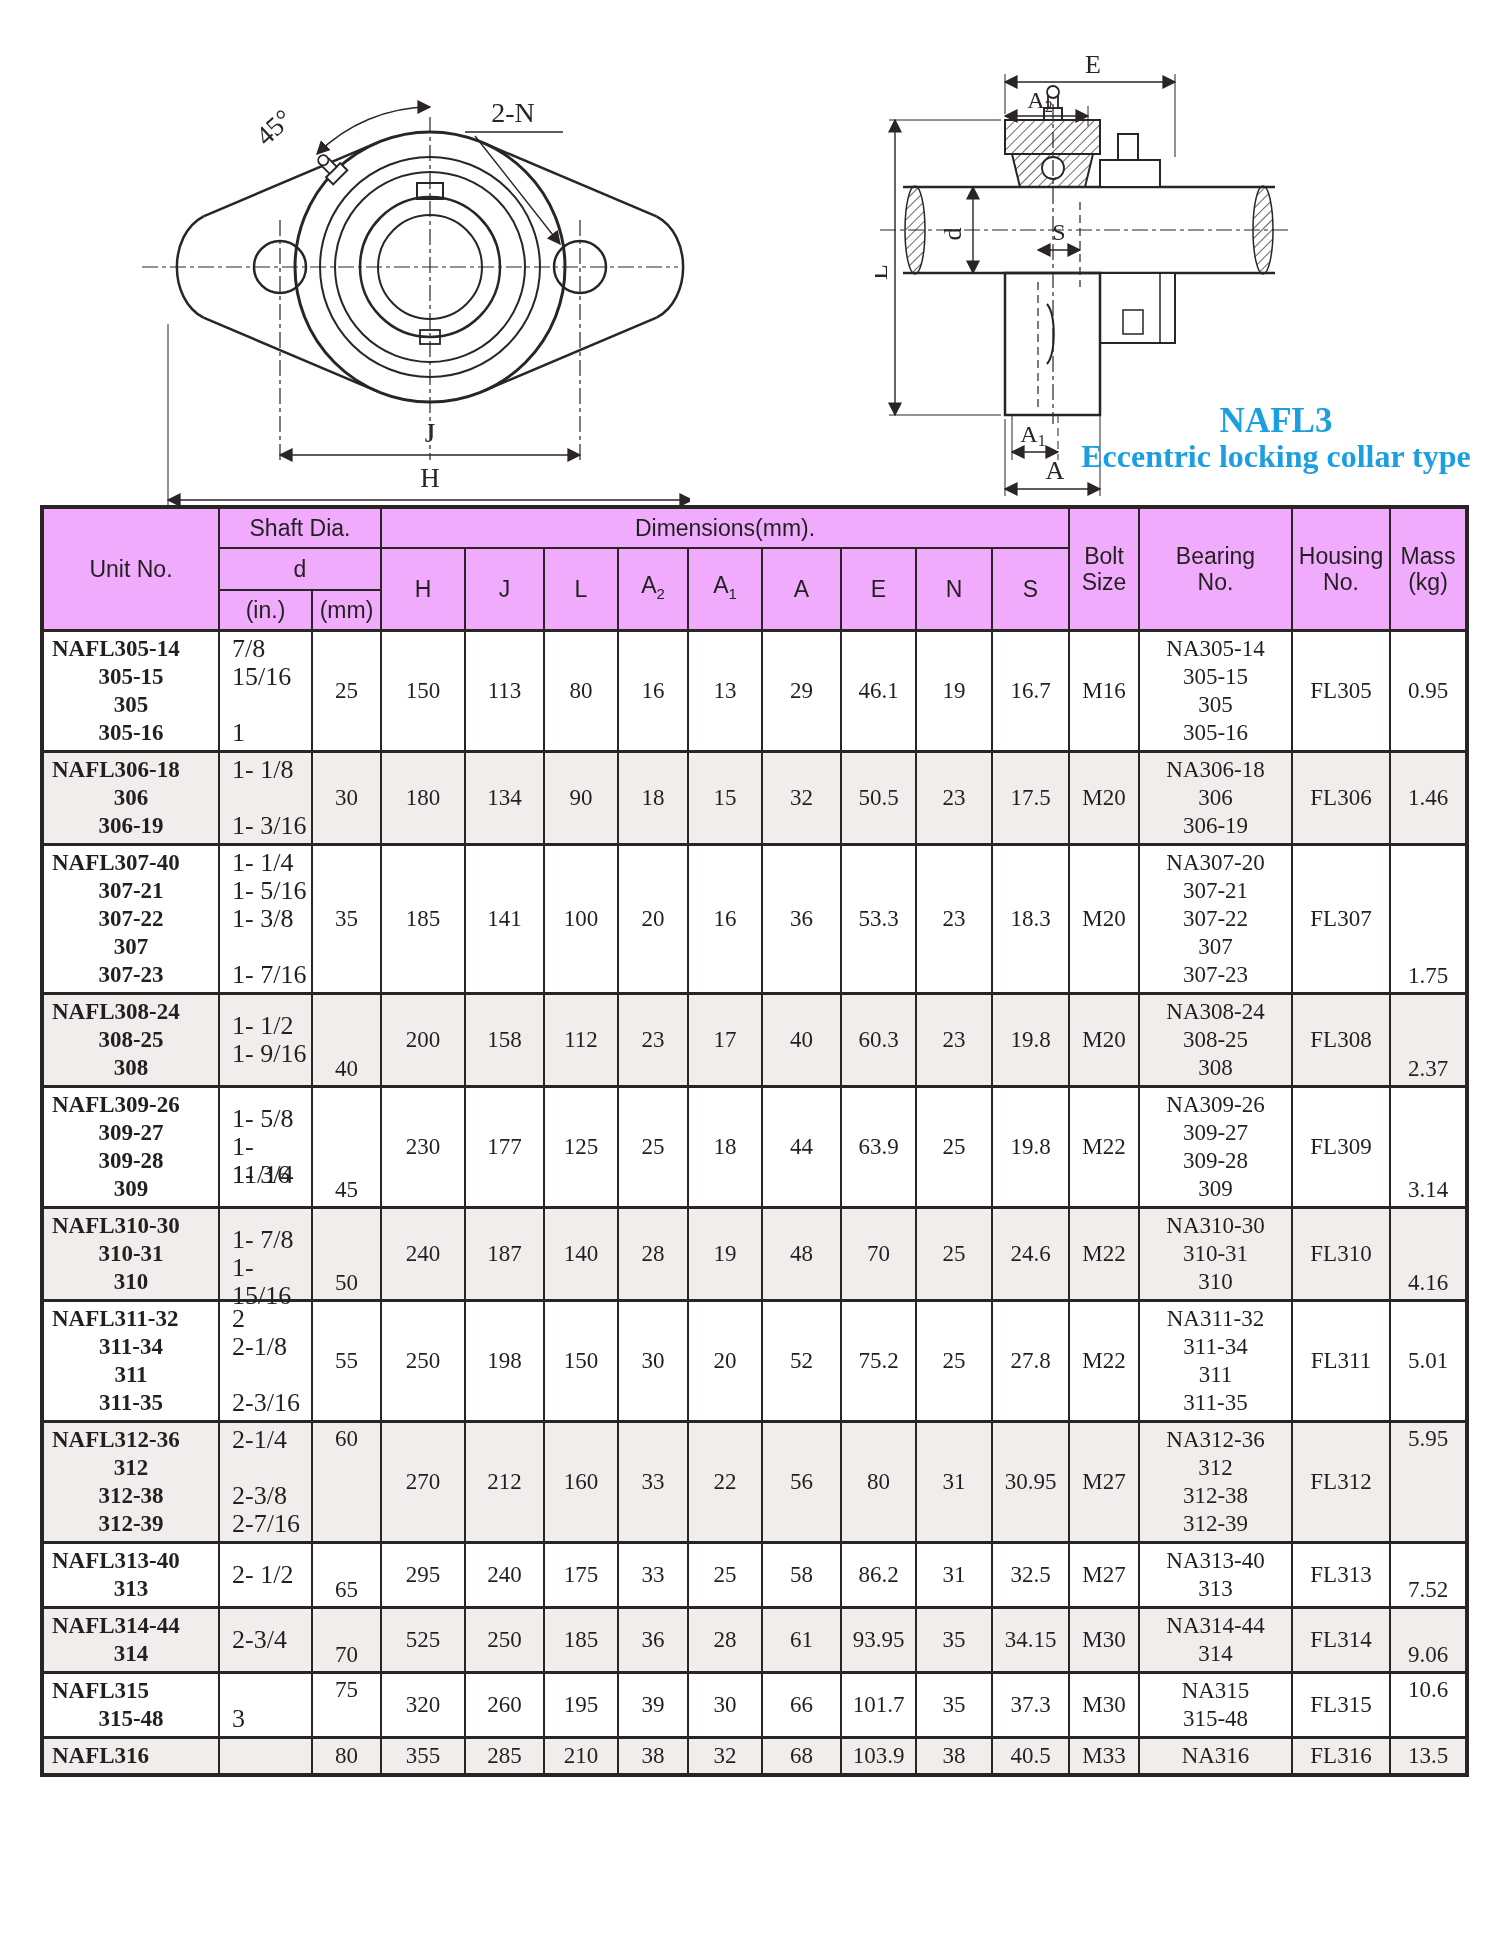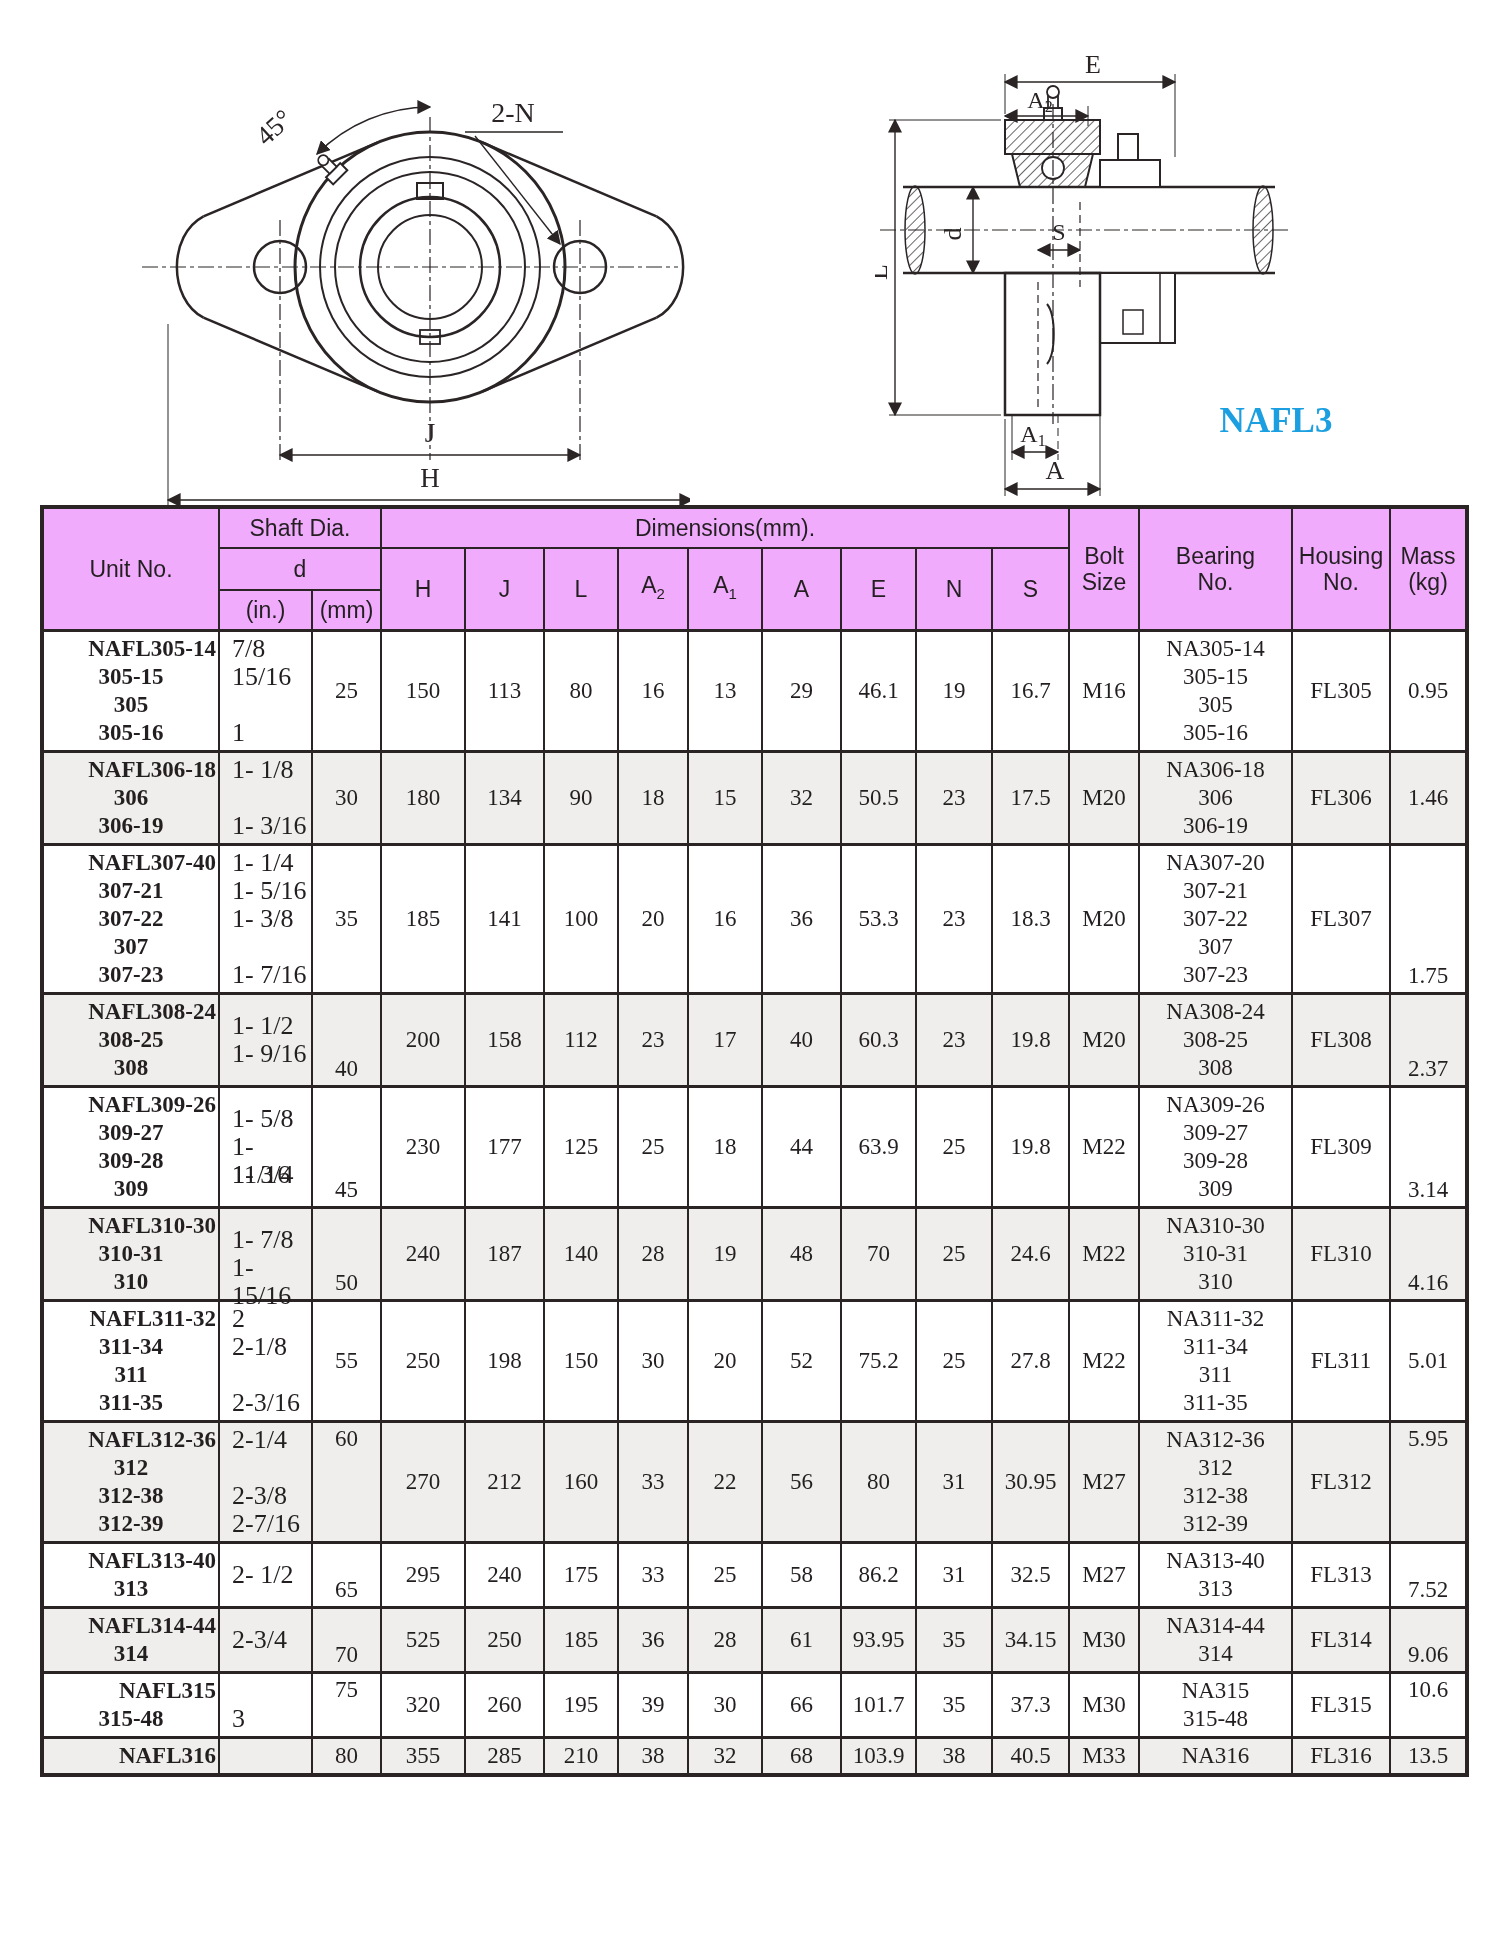--- a/index.html
+++ b/index.html
@@ -27,21 +27,21 @@
   table.spec thead tr:nth-child(3) th{height:36px}
   table.spec thead{border-bottom:3px solid #2a2425}
   table.spec th sub{font-size:15px}
   table.spec td{border:2px solid #2a2425;font-family:"Liberation Serif",serif;font-size:23px;
                 text-align:center;vertical-align:middle;padding:3px 2px;background:#fff}
   table.spec tbody tr{border-top:3px solid #2a2425}
   table.spec tr.shade td{background:#f0eeec}
   td.unit{font-family:"Liberation Sans",sans-serif;font-weight:bold;font-size:23px}
   .ln{height:28px;line-height:28px}
   td.unit .ln{text-align:center}
-  td.unit .ln.first{text-align:right;padding-left:6px}
+  td.unit .ln.first{text-align:left;padding-left:6px}
   td.incol .ln{text-align:left;padding-left:10px;font-size:26px}
   td.bear{font-size:22px}
   .va-top{vertical-align:top !important}
   .va-bot{vertical-align:bottom !important}
   .va-mid{vertical-align:middle !important}
 </style>
 </head>
 <body>
 
 <div class="page">
@@ -179,20 +179,21 @@
       <line x1="130" y1="367" x2="130" y2="444" stroke="#2a2425" stroke-width="1"></line>
       <line x1="225" y1="295" x2="225" y2="444" stroke="#2a2425" stroke-width="1"></line>
       <line x1="130" y1="437" x2="225" y2="437" stroke="#2a2425" stroke-width="1.4" marker-start="url(#ar)" marker-end="url(#ar)"></line>
       <text x="180" y="427" font-size="26" text-anchor="middle">A</text>
     </g>
     <use href="#ar"></use>
   </svg>
 
   <div class="title-block">
     <div class="t1">NAFL3</div>
+    <div class="t2">Eccentric locking collar type</div>
   </div>
 
   <table class="spec">
     <colgroup>
       <col style="width:177px">
         <col style="width:93px">
         <col style="width:69px">
       <col style="width:84px">
         <col style="width:79px">
         <col style="width:74px">

